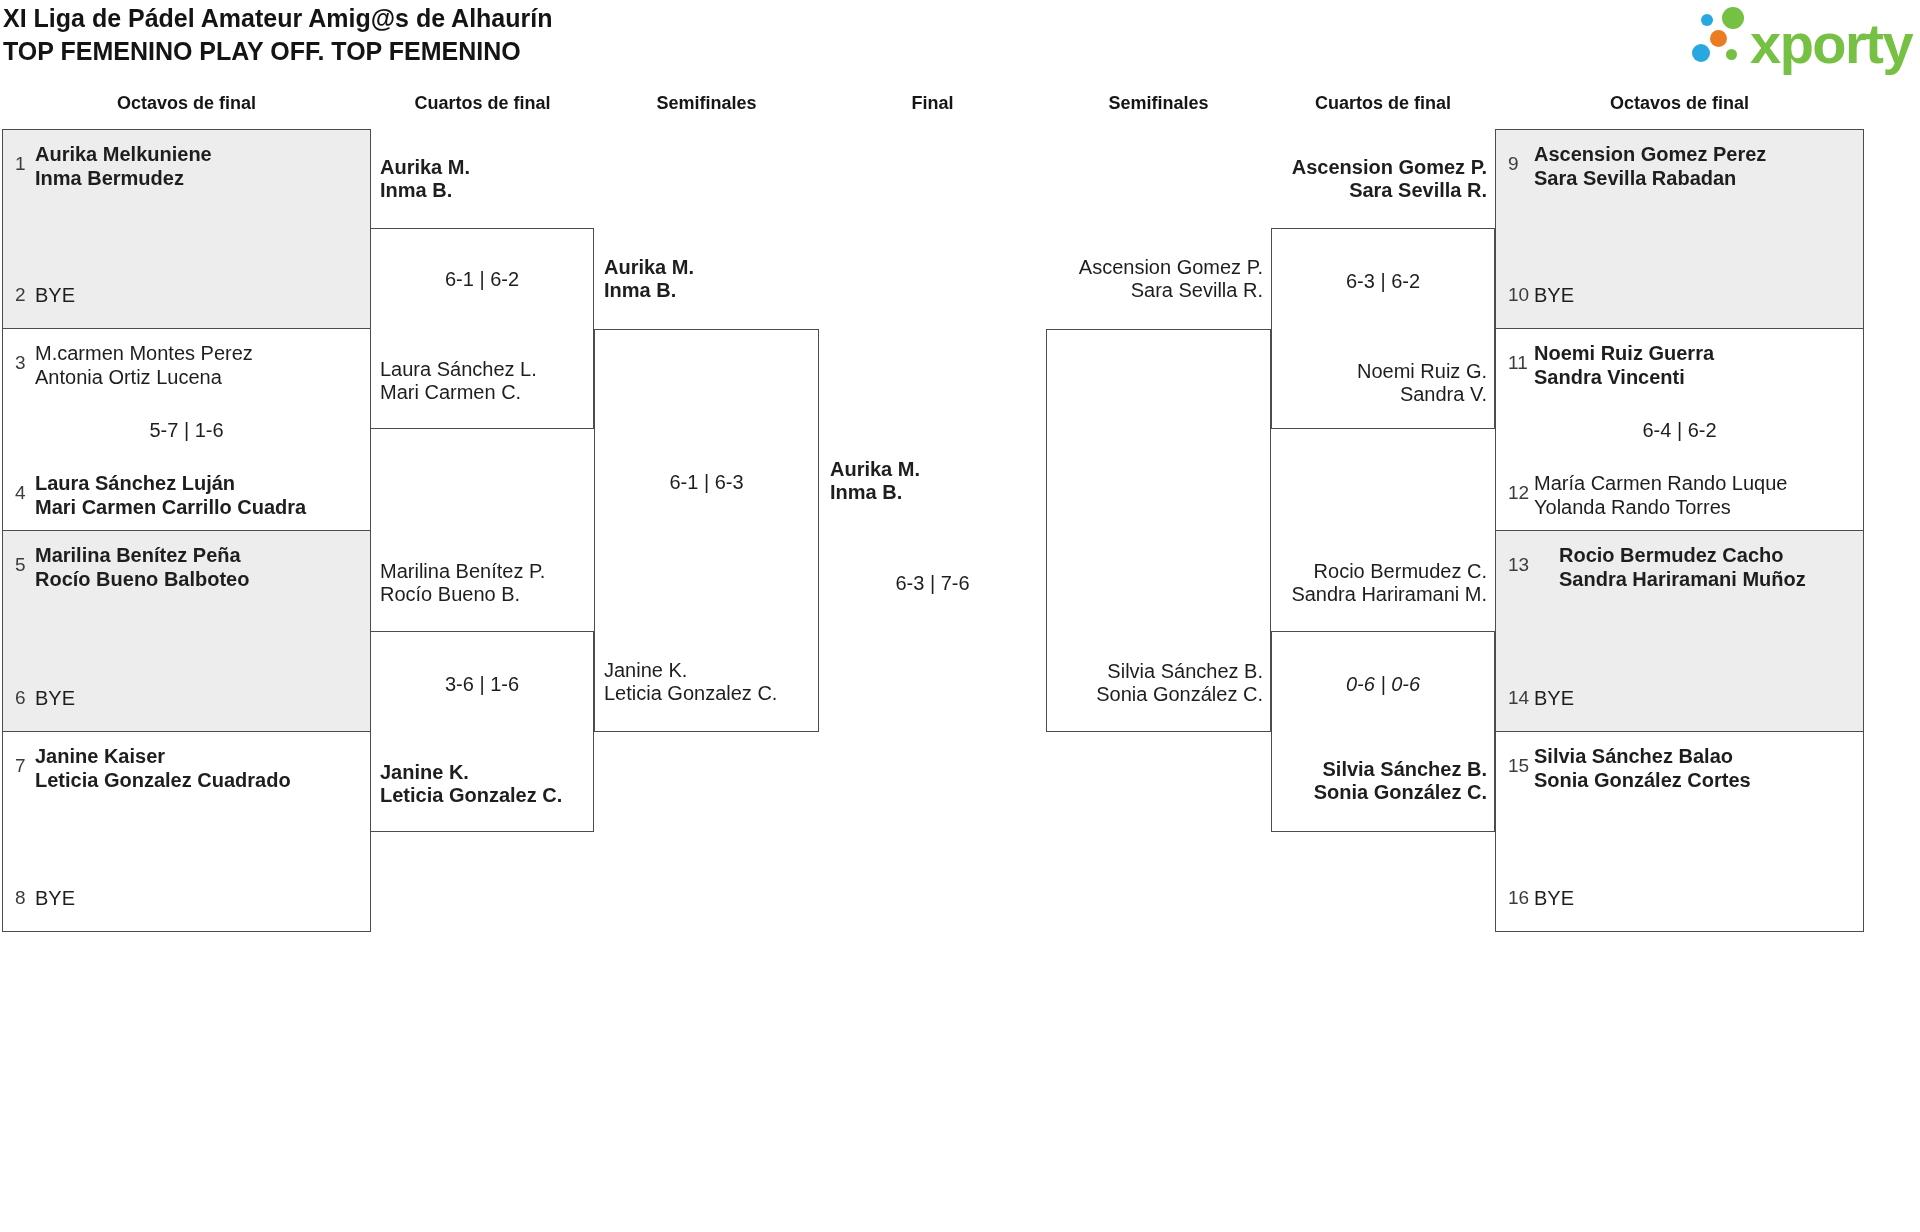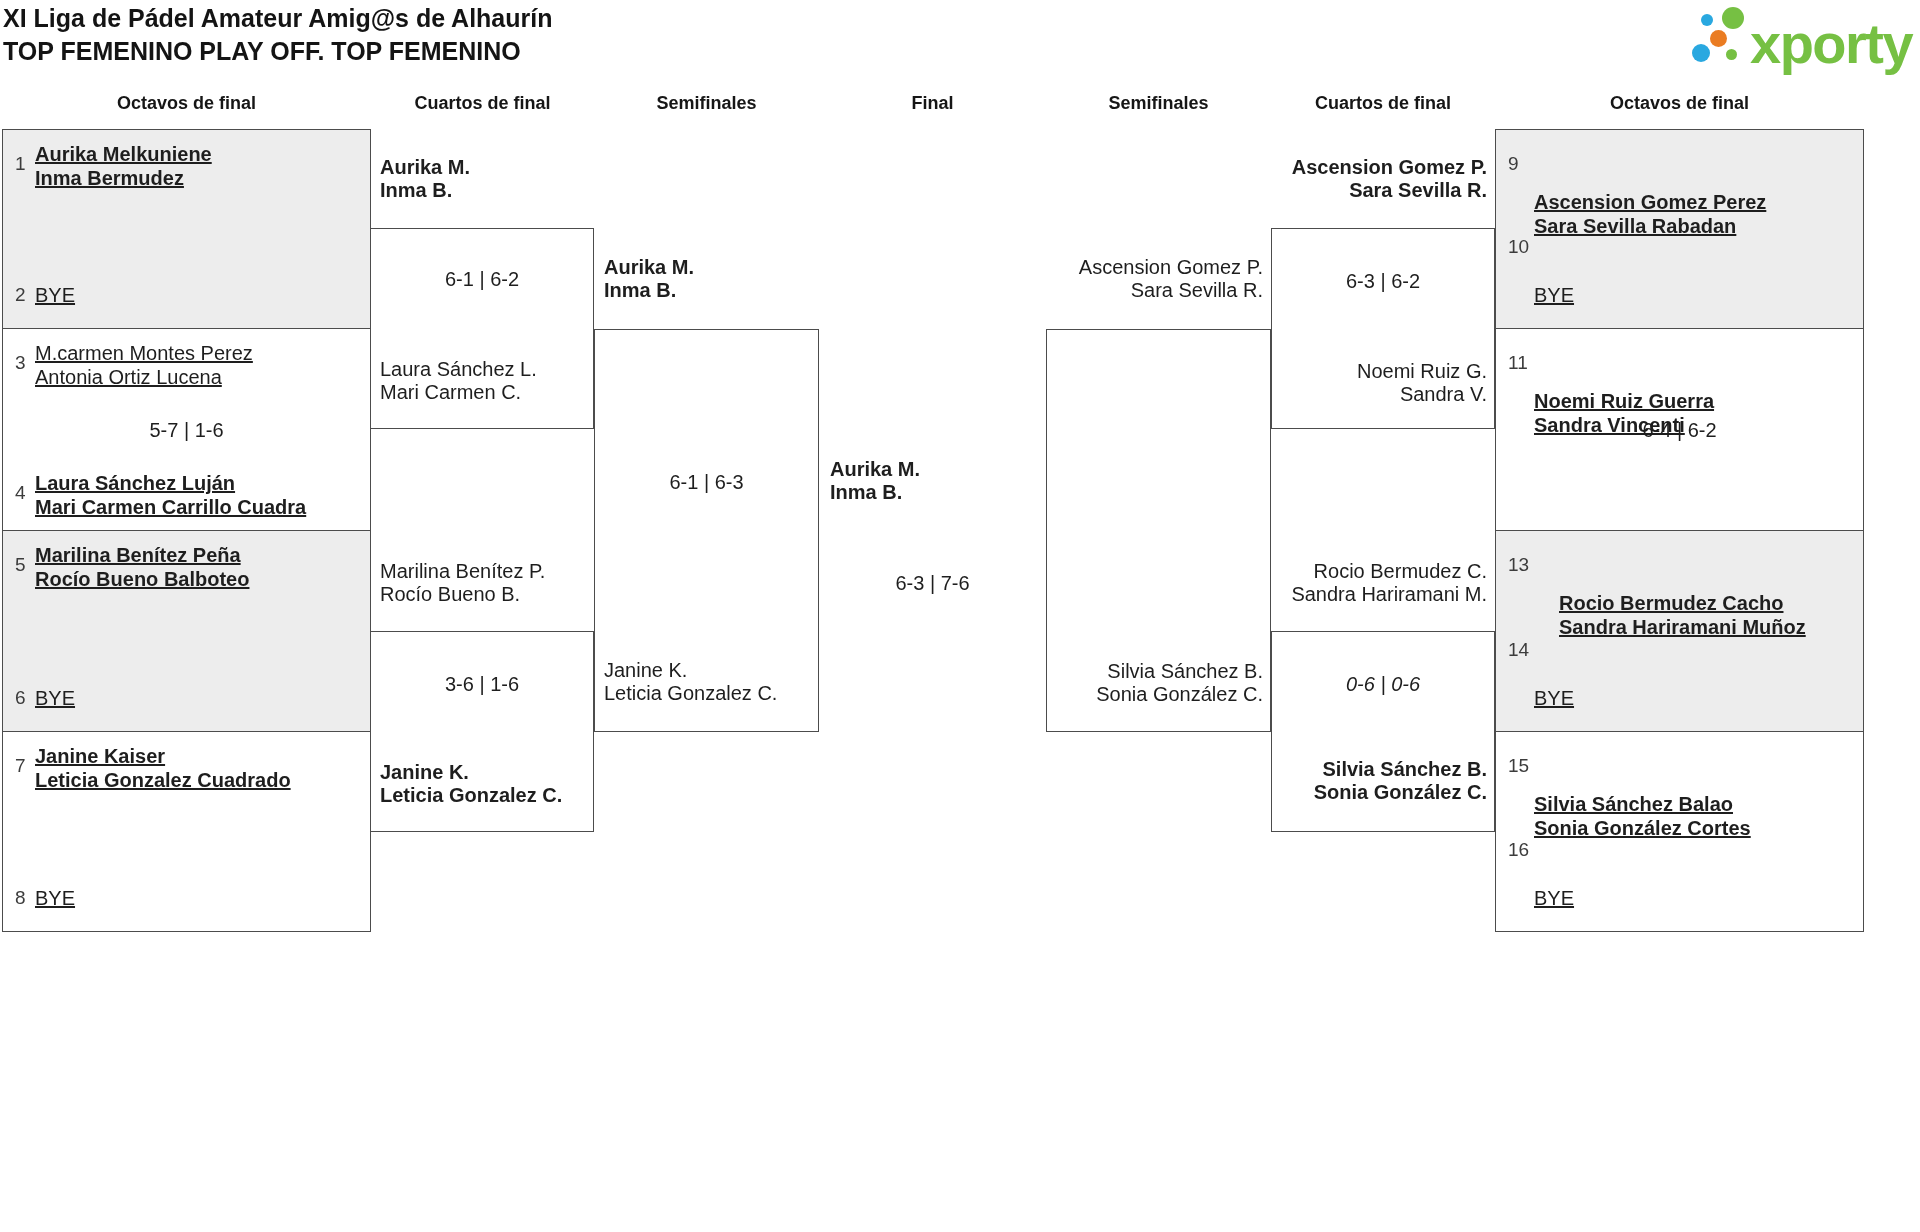--- a/index.html
+++ b/index.html
@@ -15,22 +15,22 @@
   
   .colh{position:absolute;top:93px;height:24px;text-align:center;font-size:18px;font-weight:700;color:#161616;}
 
   
   .obox{position:absolute;width:369px;border:1px solid #4c4c4c;background:#ffffff;box-sizing:border-box;}
   .obox.shaded{background:#ededed;}
   .orow{position:absolute;left:0;right:6px;font-size:20px;line-height:24px;}
   .orow .seed{position:absolute;left:12px;top:0;font-size:19px;color:#3c3c3c;}
   .orow.two .seed{top:10px;}
   .orow .names{margin-left:32px;}
-  .obox-right .orow .names{margin-left:38px;margin-top:48px;}
-  .nm{white-space:nowrap;text-decoration:underline;}
+  .obox-right .orow .names{margin-left:38px;}
+  .nm{white-space:nowrap;}
   .b{font-weight:700;}
   .oscore{position:absolute;left:0;right:0;top:calc(50% - 12px);text-align:center;
           font-size:20px;line-height:24px;color:#1e1e1e;}
 
   
   .mrect{position:absolute;border:1px solid #4c4c4c;box-sizing:border-box;background:transparent;}
 
   
   .tlabel{position:absolute;font-size:20px;line-height:23px;white-space:nowrap;color:#1e1e1e;}
   .tlabel.ra{text-align:right;}
@@ -149,20 +149,24 @@
     <div class="orow two" style="top:12px;">
       <span class="seed">11</span>
       <div class="names">
         <div class="nm b">Noemi Ruiz Guerra</div>
         <div class="nm b">Sandra Vincenti</div>
       </div>
     </div>
     <div class="oscore">6-4 | 6-2</div>
     <div class="orow two" style="bottom:11px;">
       <span class="seed">12</span>
+      <div class="names">
+        <div class="nm">María Carmen Rando Luque</div>
+        <div class="nm">Yolanda Rando Torres</div>
+      </div>
     </div>
   </div>
 
   <div class="obox shaded obox-right" style="left:1495px;top:530px;height:202px;">
     <div class="orow two" style="top:12px;padding-left:25px;">
       <span class="seed">13</span>
       <div class="names">
         <div class="nm b">Rocio Bermudez Cacho</div>
         <div class="nm b">Sandra Hariramani Muñoz</div>
       </div>

